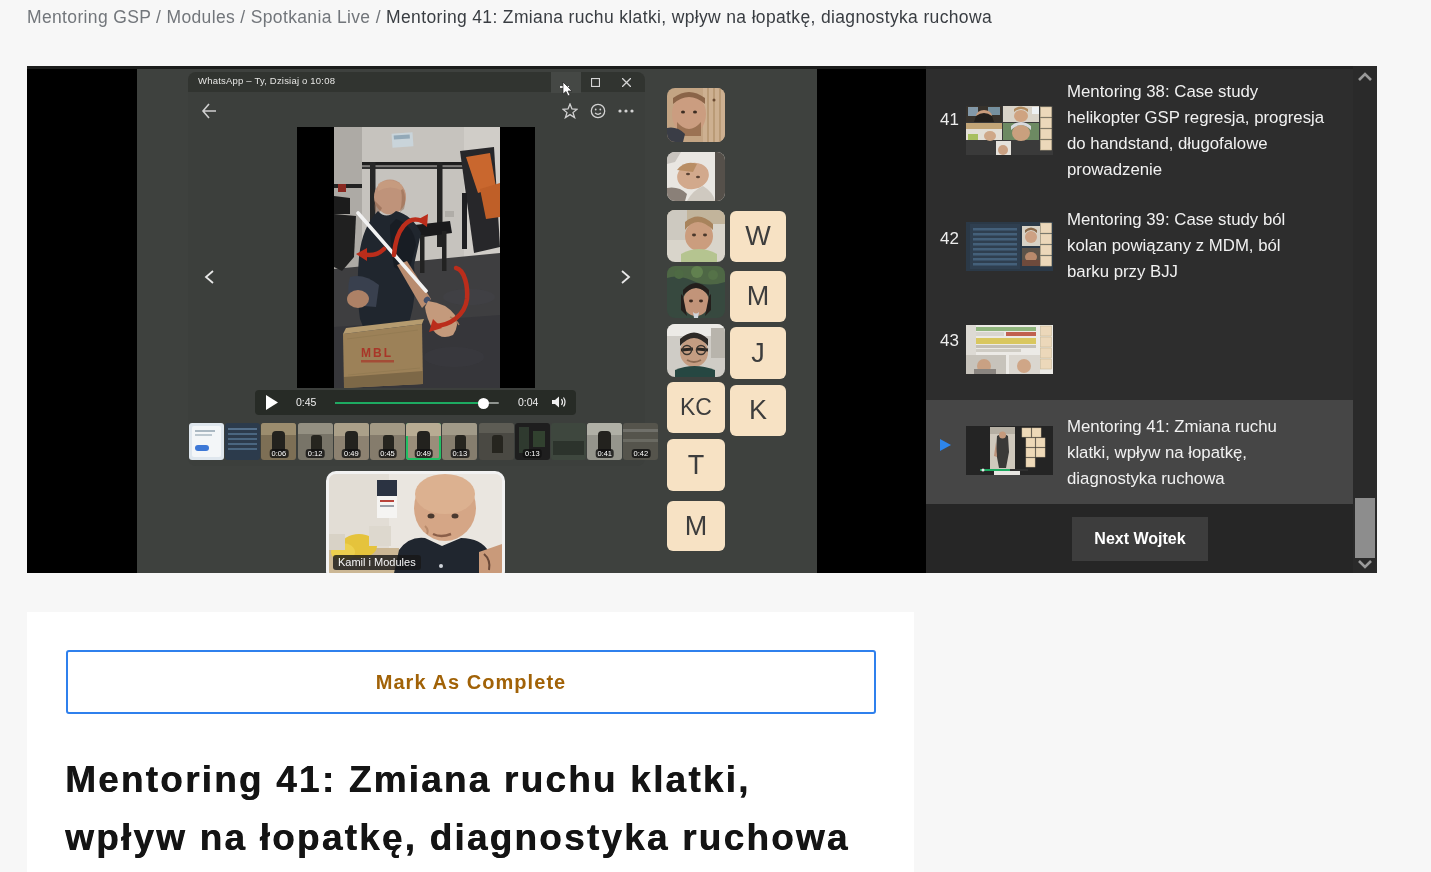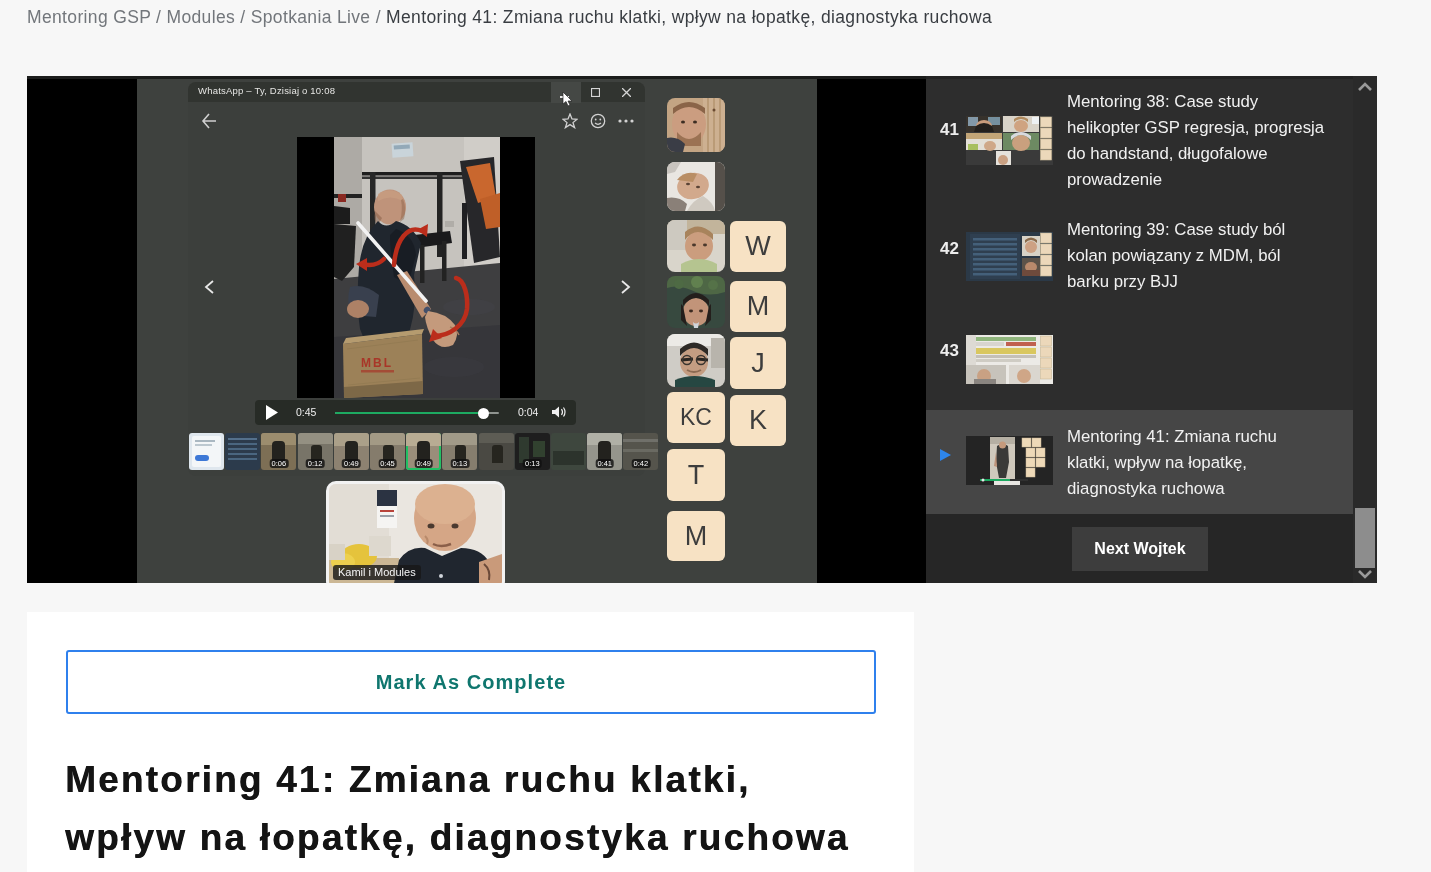--- a/index.html
+++ b/index.html
@@ -1,20 +1,20 @@
 <!DOCTYPE html>
 <html><head>
 <meta charset="utf-8">
 <style>
   * { margin:0; padding:0; box-sizing:border-box; }
   html,body { width:1431px; height:872px; background:#f7f7f7; overflow:hidden;
     font-family:"Liberation Sans", sans-serif; }
   #crumb { position:absolute; left:27px; top:7px; font-size:17.5px; letter-spacing:0.35px; color:#72767b; }
   #crumb b { color:#393d42; font-weight:normal; }
-  #player { position:absolute; left:27px; top:76px; width:1350px; height:507px; background:#2d2d2d; }
+  #player { position:absolute; left:27px; top:66px; width:1350px; height:507px; background:#2d2d2d; }
   #vzone { position:absolute; left:0; top:0; width:899px; height:507px; background:#3e413e; overflow:hidden; }
   #vzone .topline { position:absolute; left:0; top:0; width:899px; height:3px; background:#1c1d1c; }
   .blackbar { position:absolute; top:3px; height:504px; background:#000; }
   #win { position:absolute; left:161px; top:6px; width:457px; height:394px; background:#3c3f3c; border-radius:8px; }
   #titlebar { position:absolute; left:0; top:0; width:457px; height:20px; background:#313430; border-radius:8px 8px 0 0; }
   #titlebar .t { position:absolute; left:10px; top:3px; font-size:9.5px; color:#e6e6e4; letter-spacing:0.2px; }
   .tile { position:absolute; background:#f7e2c4; border-radius:6px; color:#3d3d3d;
     font-size:27px; text-align:center; }
   .face { position:absolute; border-radius:8px; overflow:hidden; }
   .chev { position:absolute; width:14px; height:14px; }
@@ -27,31 +27,31 @@
   #webcam { position:absolute; left:299px; top:405px; width:179px; height:110px; border-radius:10px;
     border:3px solid #f2f2f2; background:#e8e4de; overflow:hidden; }
   #wclabel { position:absolute; left:4px; top:81px; background:rgba(24,24,24,.82); color:#f5f5f5;
     font-size:11px; line-height:15px; padding:0 5px; border-radius:3px; }
   #playtri { position:absolute; left:14px; top:373px; width:0; height:0;
     border-left:11px solid #2e86eb; border-top:6.5px solid transparent; border-bottom:6.5px solid transparent; }
   
   #sidebar { position:absolute; left:899px; top:0; width:451px; height:507px; background:#2d2d2d; overflow:hidden; }
   #sidebar .topline { position:absolute; left:0; top:0; width:451px; height:3px; background:#242424; }
   .sitem { position:absolute; color:#f1f1f1; font-size:16.8px; line-height:26px; }
-  .snum { position:absolute; width:24px; text-align:left; color:#ededed; font-size:17px;font-weight:bold; }
+  .snum { position:absolute; width:24px; text-align:left; color:#ededed; font-size:17px; }
   .sthumb { position:absolute; width:87px; height:49px; overflow:hidden; }
   #active-row { position:absolute; left:0; top:334px; width:427px; height:104px; background:#464646; }
   #below-zone { position:absolute; left:0; top:438px; width:427px; height:69px; background:#262626; }
   #nextbtn { position:absolute; left:146px; top:13px; width:136px; height:44px; background:#3d3d3d; color:#fff;
      font-weight:bold; font-size:16px; text-align:center; line-height:44px; }
   #sbar { position:absolute; left:427px; top:0; width:24px; height:507px; background:#2a2a2a; }
   
   #card { position:absolute; left:27px; top:612px; width:887px; height:260px; background:#fff; }
   #markbtn { position:absolute; left:39px; top:38px; width:810px; height:64px; border:2px solid #2f80ed; border-radius:3px;
-     background:#fff; color:#0f766e; font-weight:bold; font-size:20px; text-align:center; line-height:60px; letter-spacing:1.05px; }
+     background:#fff; color:#a16207; font-weight:bold; font-size:20px; text-align:center; line-height:60px; letter-spacing:1.05px; }
   #h1 { position:absolute; left:38px; top:139px; font-weight:bold; color:#141414; font-size:37px; line-height:58px; letter-spacing:2.2px; text-shadow:0.5px 0 0 #141414; }
 </style>
 </head>
 <body>
 <div id="crumb">Mentoring GSP / Modules / Spotkania Live / <b>Mentoring 41: Zmiana ruchu klatki, wpływ na łopatkę, diagnostyka ruchowa</b></div>
 
 <div id="player">
   <div id="vzone">
     <div class="topline"></div>
     <div class="blackbar" style="left:0;width:110px;"></div>

